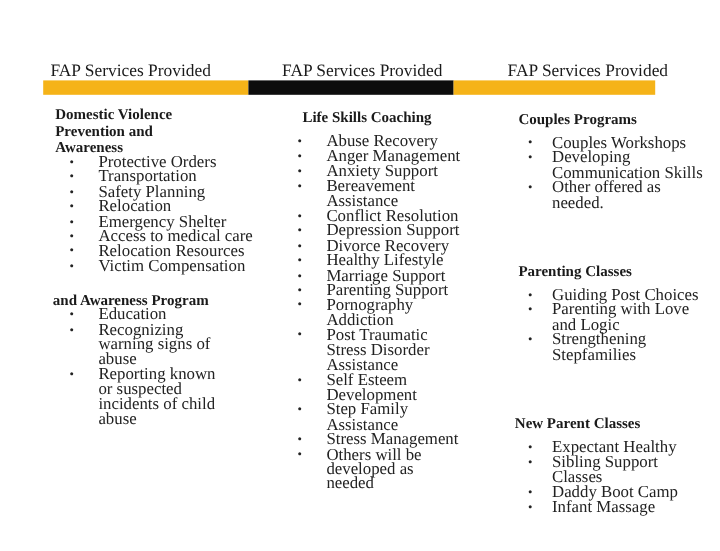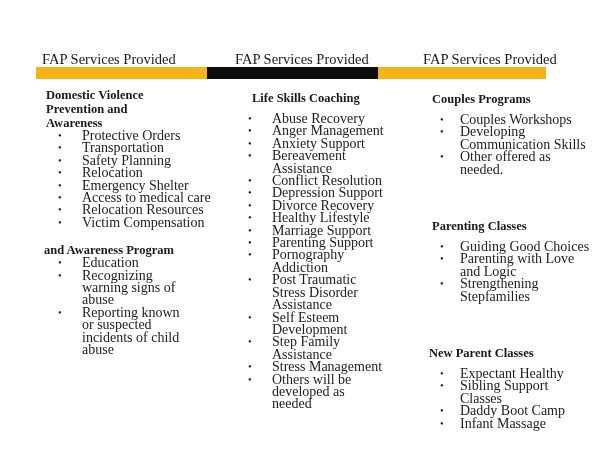--- a/index.html
+++ b/index.html
@@ -91,21 +91,21 @@
 <div class="col c3" style="left:432px; top:92px; width:150px">
   <div class="section-title">Couples Programs</div>
   <ul style="margin-top:8px; width:160px">
     <li>Couples Workshops</li>
     <li style="width:130px">Developing Communication Skills</li>
     <li>Other offered as needed.</li>
   </ul>
 
   <div class="section-title" style="margin-top:43px">Parenting Classes</div>
   <ul style="margin-top:8px; width:160px">
-    <li>Guiding Good Choices</li>
+    <li>Guiding Post Choices</li>
     <li style="width:125px">Parenting with Love and Logic</li>
     <li>Strengthening Stepfamilies</li>
   </ul>
 
   <div class="section-title" style="margin-top:43px; margin-left:-3px">New Parent Classes</div>
   <ul style="margin-top:8px; width:160px">
     <li>Expectant Healthy</li>
     <li>Sibling Support Classes</li>
     <li>Daddy Boot Camp</li>
     <li>Infant Massage</li>

